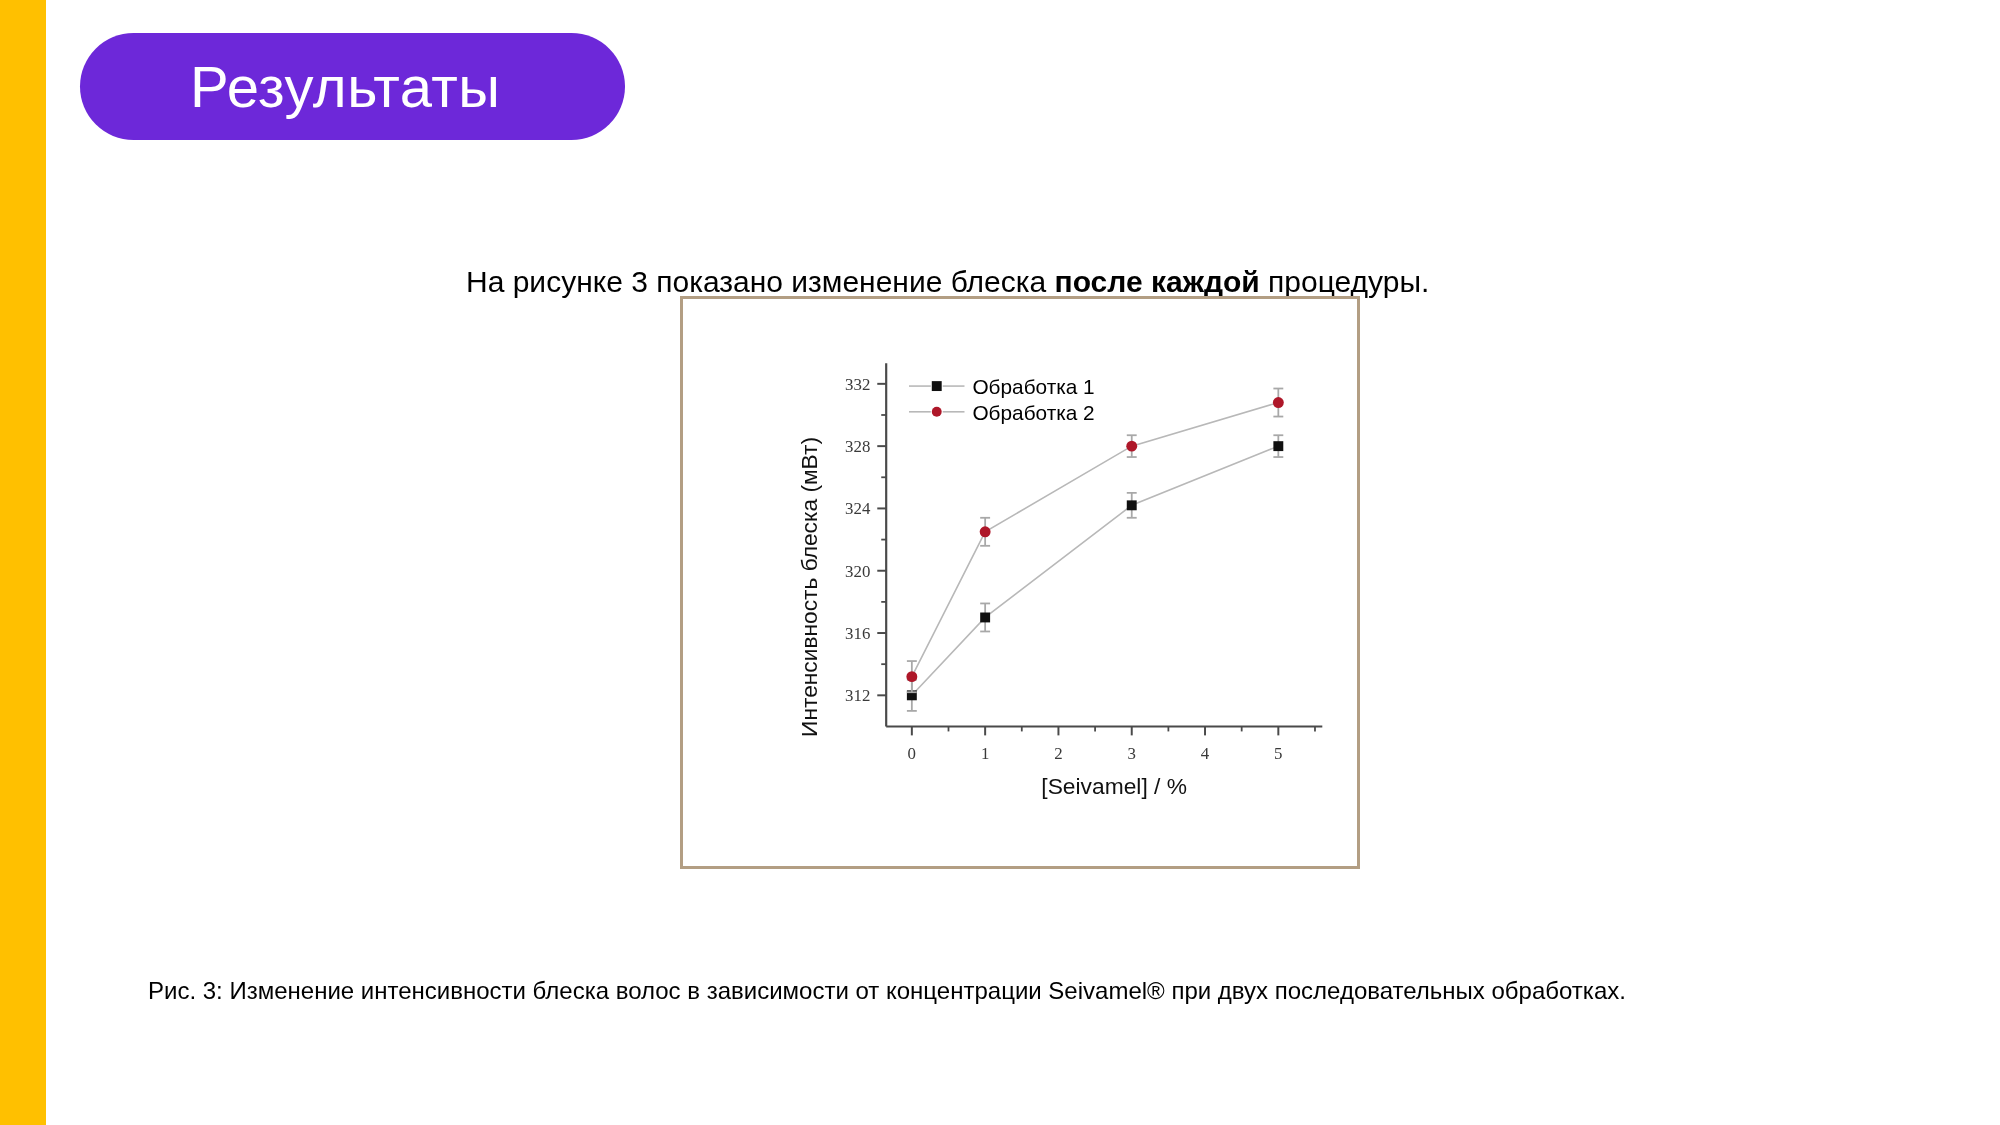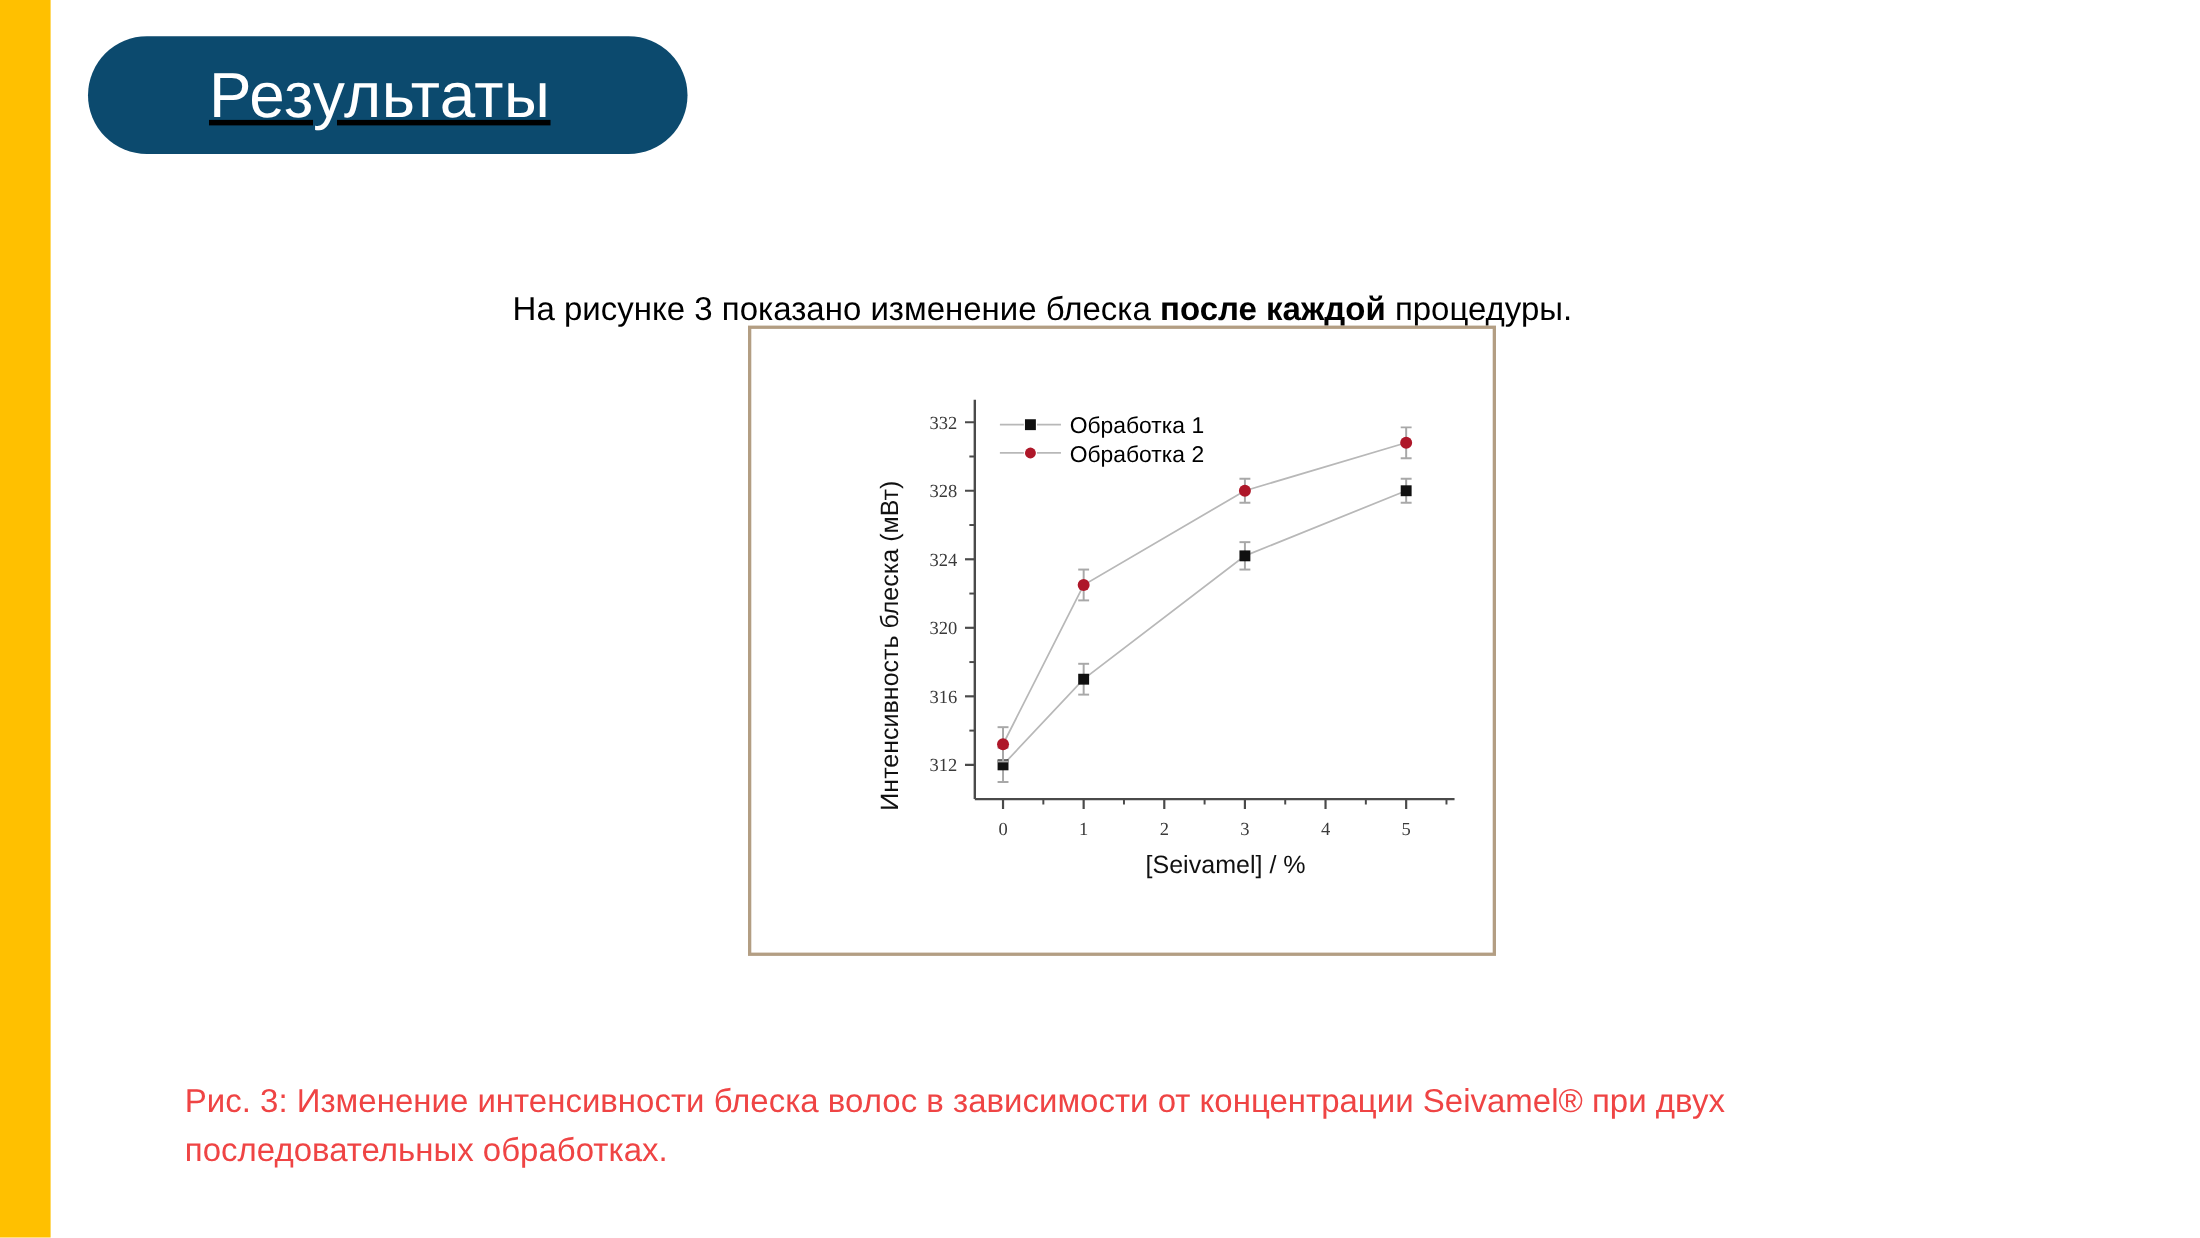--- a/index.html
+++ b/index.html
@@ -73,39 +73,39 @@
   }
   #chart-svg {
     display: block;
     width: 100%;
     height: 100%;
   }
 
   
   #caption {
     position: absolute;
-    left: 168px;
+    left: 148px;
     top: 950px;
     width: 1640px;
-    font-size: 30px;
+    font-size: 24px;
     line-height: 1.45;
-    color: #ef4444;
+    color: #000000;
   }
 
   
   .ax-tick   { font-family: "Liberation Serif", serif; font-size: 17px; fill: #3a3a3a; }
   .ax-title  { font-family: "Liberation Sans", sans-serif; font-size: 23px; fill: #111111; }
   .lg-label  { font-family: "Liberation Sans", sans-serif; font-size: 21px; fill: #000000; }
 </style>
 </head>
 <body>
 
 <div id="accent-bar" style="background: rgb(255, 192, 0);"></div>
 
-<div id="title-pill" style="background: #0c4a6e; text-decoration: underline;">
+<div id="title-pill" style="background: #6d28d9;">
   <span id="title-text">Результаты</span>
 </div>
 
 <p id="intro-line"><span>На рисунке 3 показано изменение блеска </span><b>после каждой</b><span> процедуры.</span></p>
 
 <div id="figure-frame" style="border-color: rgb(179, 158, 131);">
   <svg id="chart-svg" viewBox="0 0 680 573" preserveAspectRatio="none" xmlns="http://www.w3.org/2000/svg">
     <g id="chart-root">
         <line x1="205" y1="65" x2="205" y2="432" stroke="#4a4a4a" stroke-width="2.2"></line>
         <line x1="205" y1="432" x2="645" y2="432" stroke="#4a4a4a" stroke-width="2.2"></line>

